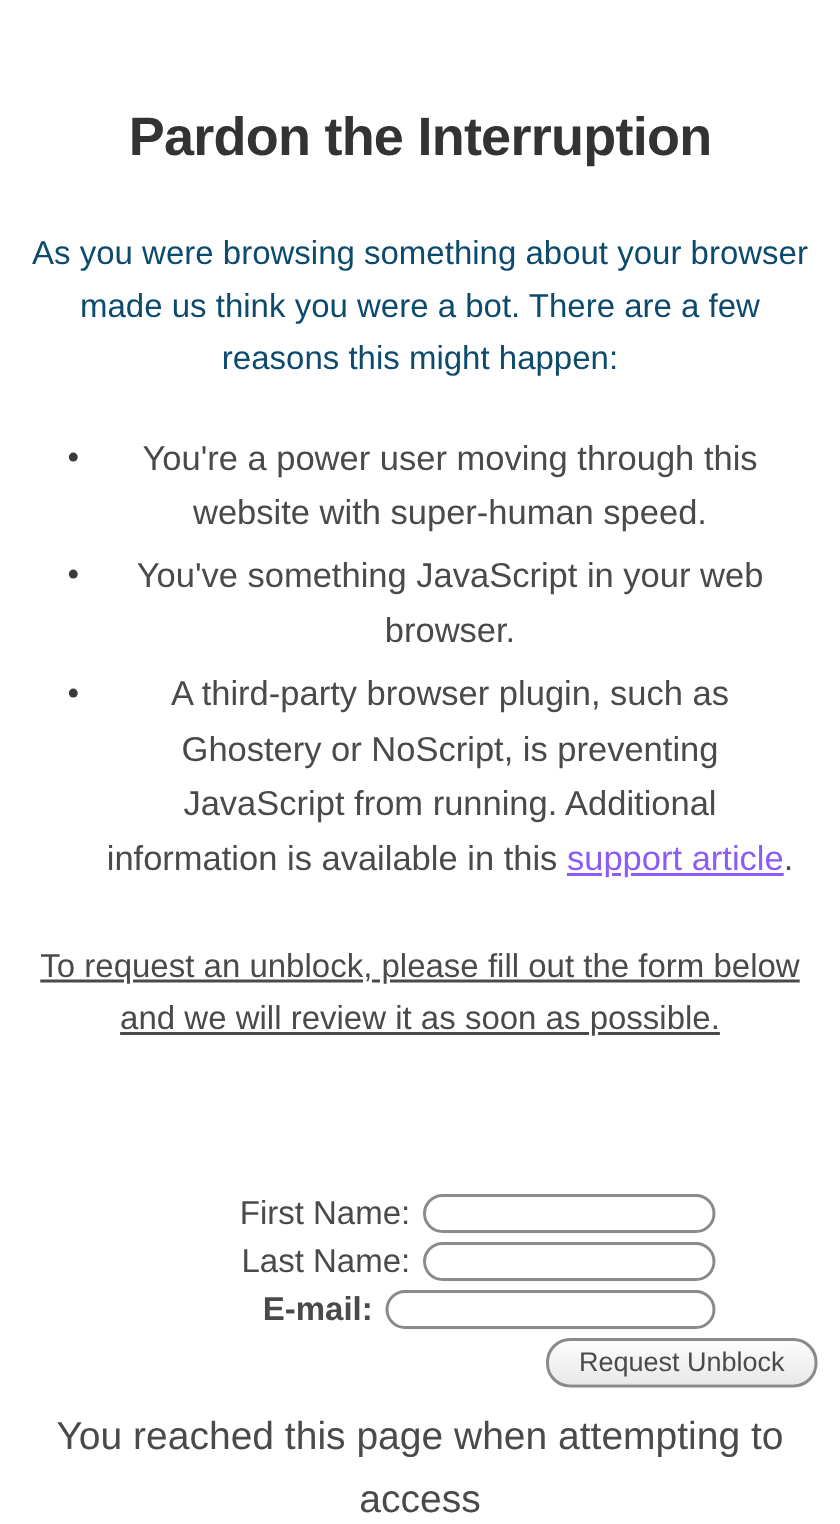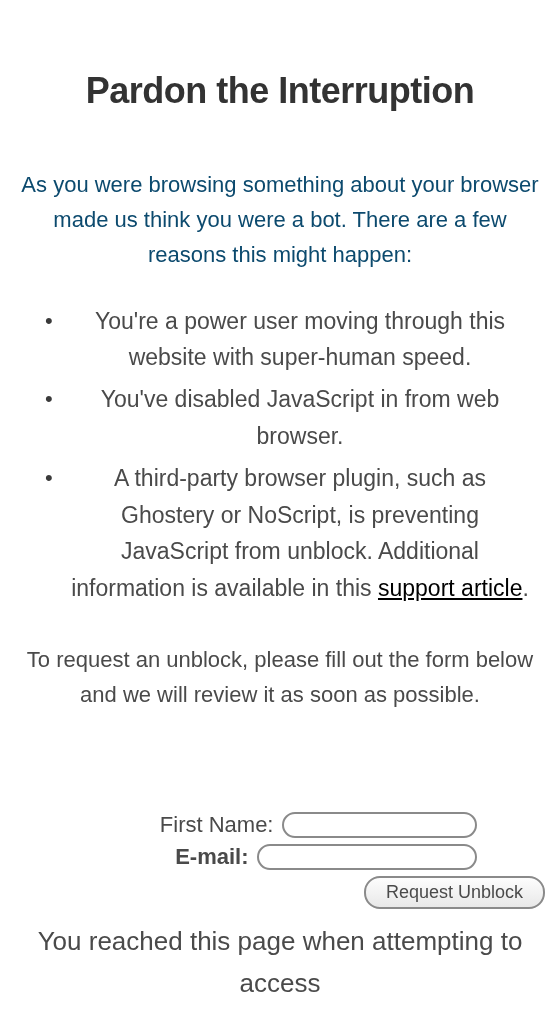--- a/index.html
+++ b/index.html
@@ -14,21 +14,21 @@
       background: #ffffff;
       color: #3a3a3a;
       padding: 0 15px;
     }
     h1 {
       text-align: center;
       font-size: 36px;
       font-weight: 700;
       color: #333333;
       margin-top: 70px;
-      margin-bottom: 55px;
+      margin-bottom: 39px;
       letter-spacing: -0.5px;
     }
     .intro {
       text-align: center;
       font-size: 22px;
       line-height: 1.6;
       color: #0c4a6e;
       margin-bottom: 30px;
     }
     ul {
@@ -47,29 +47,30 @@
     }
     li::before {
       content: "•";
       position: absolute;
       left: -5px;
       top: 0;
       font-size: 22px;
       color: #3a3a3a;
     }
     a.link {
-      color: #000000;
+      color: #8b5cf6;
       text-decoration: underline;
     }
     .instruction {
       text-align: center;
       font-size: 22px;
       line-height: 1.6;
       color: #4a4a4a;
       margin-bottom: 100px;
+      text-decoration: underline;
     }
     .form {
       text-align: center;
     }
     .form-row {
       display: flex;
       justify-content: center;
       align-items: center;
       margin-bottom: 6px;
     }
@@ -122,31 +123,35 @@
   </style>
 </head>
 <body>
 
 <h1>Pardon the Interruption</h1>
 
 <p class="intro">As you were browsing something about your browser made us think you were a bot. There are a few reasons this might happen:</p>
 
 <ul>
   <li>You're a power user moving through this website with super-human speed.</li>
-  <li>You've disabled JavaScript in from web browser.</li>
+  <li>You've something JavaScript in your web browser.</li>
   <li>
-    <span>A third-party browser plugin, such as Ghostery or NoScript, is preventing JavaScript from unblock. Additional information is available in this </span><a href="#" class="link">support article</a><span>.</span>
+    <span>A third-party browser plugin, such as Ghostery or NoScript, is preventing JavaScript from running. Additional information is available in this </span><a href="#" class="link">support article</a><span>.</span>
   </li>
 </ul>
 
 <p class="instruction">To request an unblock, please fill out the form below and we will review it as soon as possible.</p>
 
 <div class="form">
   <div class="form-row">
     <span class="form-label">First Name:</span>
+    <input type="text" class="form-input" style="">
+  </div>
+  <div class="form-row">
+    <span class="form-label">Last Name:</span>
     <input type="text" class="form-input" style="">
   </div>
   <div class="form-row email-row">
     <span class="form-label">E-mail:</span>
     <input type="text" class="form-input" style="">
   </div>
   <div class="submit-row">
     <button class="submit-btn">Request Unblock</button>
   </div>
 </div>

